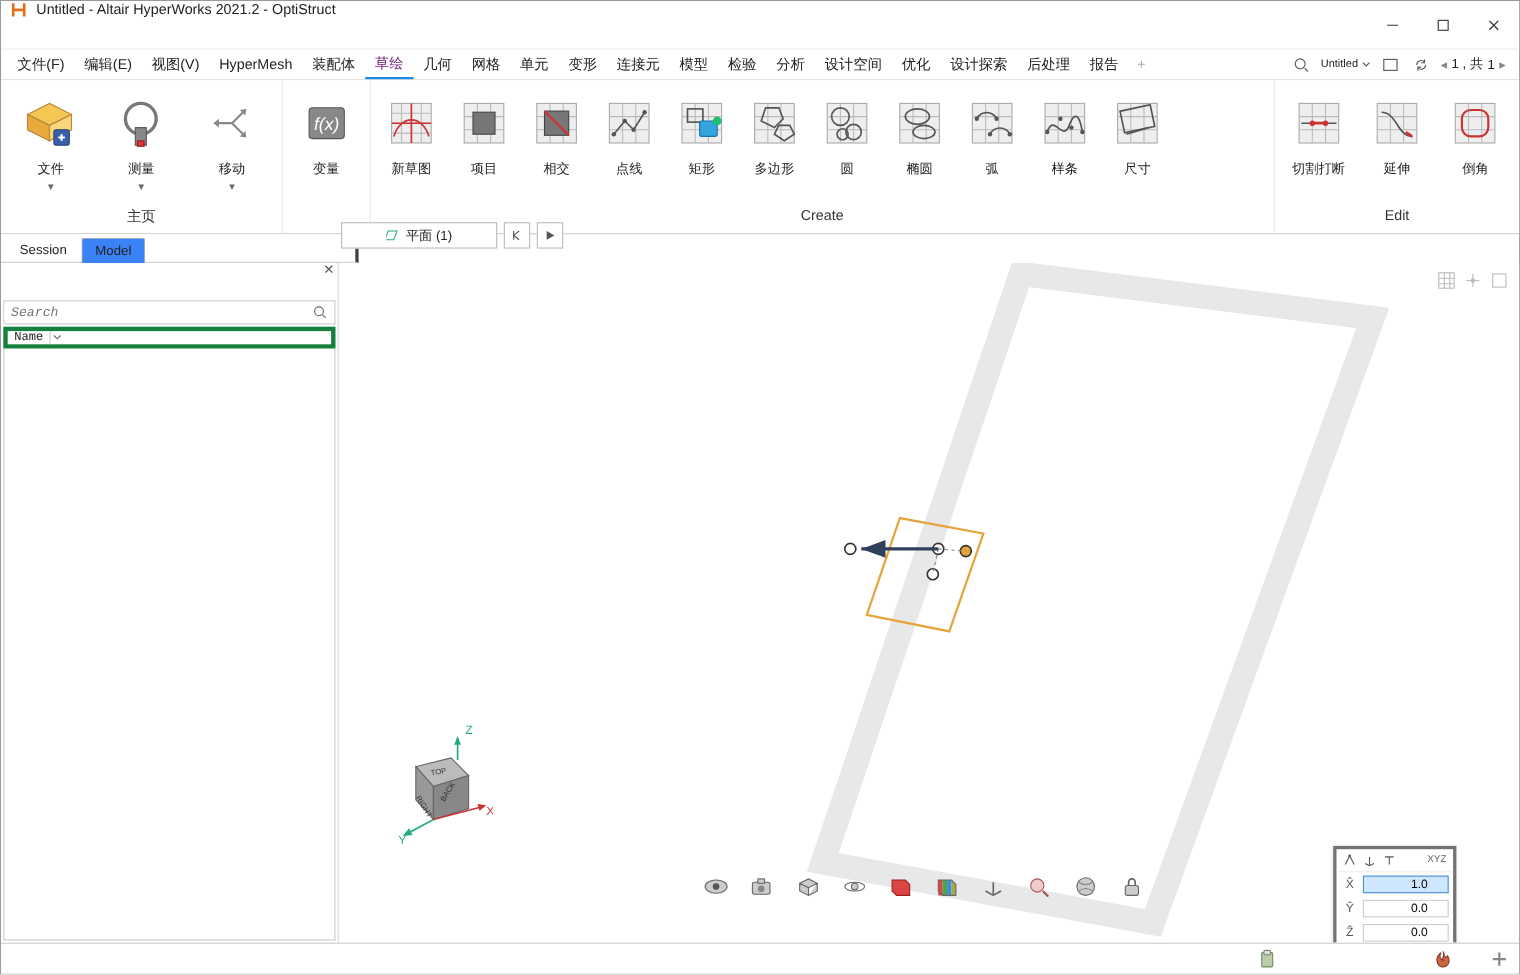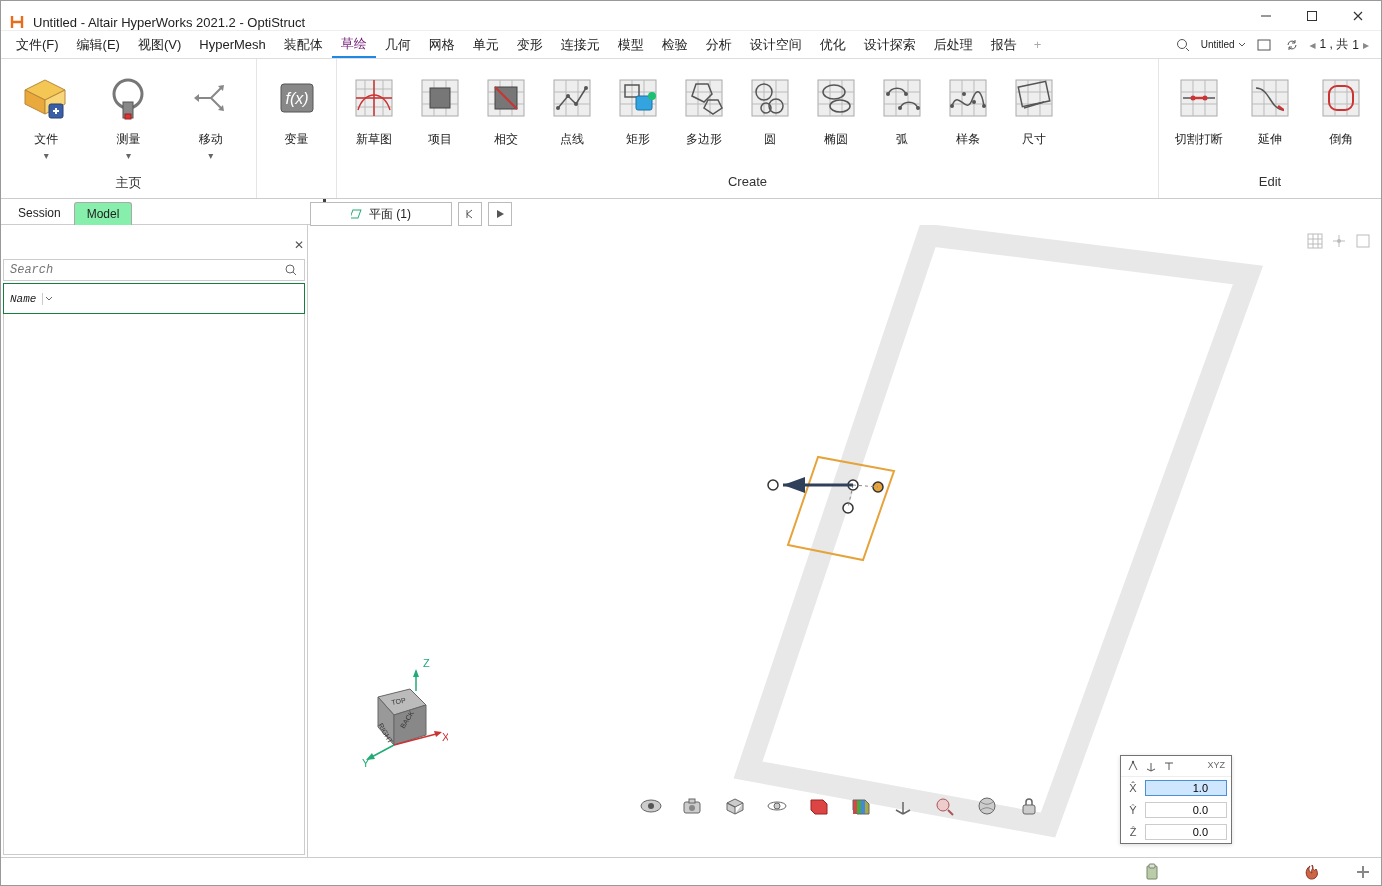--- a/index.html
+++ b/index.html
@@ -1,20 +1,20 @@
 <!DOCTYPE html>
 <html><head>
 <meta charset="utf-8">
 <style>
   * { box-sizing: border-box; margin: 0; padding: 0; font-family: "Microsoft YaHei", Arial, sans-serif; }
   body { width: 1382px; height: 886px; background: #f0f0f0; overflow: hidden; font-size: 13px; color: #222; }
   .window { width: 100%; height: 100%; background: #fff; display: flex; flex-direction: column; border: 1px solid #999; }
 
   
-  .titlebar { height: 30px; display: flex; align-items: flex-end; background: #fff; border-bottom: 1px solid #eee; }
+  .titlebar { height: 44px; display: flex; align-items: flex-start; background: #fff; border-bottom: 1px solid #eee; }
   .titlebar .title-icon { width: 16px; height: 16px; margin: 0 8px; }
   .titlebar .title { flex: 0 1 auto; font-size: 13px; }
   .titlebar .spacer { flex: 1; }
   .titlebar .win-btn { width: 46px; height: 100%; display: flex; align-items: center; justify-content: center; font-size: 16px; }
 
   
   .menubar { height: 28px; display: flex; align-items: stretch; padding: 0 6px; gap: 0; border-bottom: 1px solid #ddd; }
   .menubar .menu-item { padding: 0 9px; display: flex; align-items: center; cursor: default; font-size: 13px; }
   .menubar .menu-item.active { border-bottom: 2px solid #1e88e5; color: #701a75; }
   .menubar .menu-plus { padding: 0 8px; display:flex; align-items:center; color:#aaa; }
@@ -30,47 +30,47 @@
   .ribbon-icons { flex: 1; display: flex; align-items: flex-start; }
   .ribbon-btn { width: 66px; display: flex; flex-direction: column; align-items: center; gap: 4px; padding-top: 4px; }
   .ribbon-btn .icon-box { width: 58px; height: 58px; display: flex; align-items: center; justify-content: center; }
   .ribbon-btn .lbl { font-size: 12px; text-align: center; }
   .ribbon-label { height: 22px; text-align: center; font-size: 13px; color: #333; }
   .ribbon-btn .drop { width: 100%; text-align: center; font-size: 10px; color: #666; margin-top: -2px; }
 
   
   .sidebar-tabs { height: 26px; display: flex; align-items: flex-end; padding-left: 4px; gap: 0; background: #fff; border-bottom: 1px solid #ccc; }
   .sidebar-tabs .tab { padding: 4px 12px; font-size: 12px; border: 1px solid transparent; border-bottom: none; }
-  .sidebar-tabs .tab.active { border-color: #aaa; background: #86efac; position: relative; top: 1px; border-radius: 3px 3px 0 0; }
+  .sidebar-tabs .tab.active { border-color: #aaa; background: #3b82f6; position: relative; top: 1px; border-radius: 3px 3px 0 0; }
 
   .content-row { flex: 1; display: flex; min-height: 0; }
 
   
   .promptbar { position: absolute; left: 310px; top: 199px; height: 30px; display: flex; align-items: center; gap: 6px; z-index: 2; }
   .promptbar .crumb { display: flex; align-items: center; height: 24px; border: 1px solid #bbb; background:#fff; padding: 0 40px; font-size: 12px; gap: 4px; }
   .promptbar .crumb.narrow { padding: 0 6px; }
   .prompt-line { position: absolute; left: 290px; top: 234px; height: 22px; display: flex; align-items: center; gap: 6px; font-size: 12px; }
   .prompt-line .close-x { width: 18px; text-align: center; color: #555; }
 
   
   .left-panel { width: 307px; display: flex; flex-direction: column; border-right: 1px solid #ccc; background: #fff; }
   .search-wrap { display: flex; align-items: center; border: 1px solid #ccc; margin: 34px 2px 2px 2px; height: 22px; }
   .search-wrap input { flex: 1; border: none; outline: none; font-size: 12px; font-style: italic; padding: 0 6px; font-family: "Courier New", monospace; }
   .search-wrap .mag { width: 20px; text-align: center; color: #666; }
-  .tree-header { height: 31px; border: 1px solid #15803d; margin: 0 2px; display: flex; align-items: center; font-style: italic; }
+  .tree-header { height: 20px; border: 4px solid #15803d; margin: 0 2px; display: flex; align-items: center; }
   .tree-header .col { font-size: 11px; font-family: "Courier New", monospace; padding: 0 6px; border-right: 1px solid #ccc; }
   .tree-body { flex: 1; margin: 0 2px 2px 2px; border: 1px solid #ccc; border-top: none; background:#fff; }
 
   
   .canvas { flex: 1; position: relative; background: #fff; overflow: hidden; }
   .canvas svg.plane { position: absolute; left: 0; top: 0; }
   .triad { position: absolute; left: 40px; bottom: 90px; }
 
   
-  .coord-popup { position: absolute; left: 812px; top: 530px; width: 112px; border: 1px solid #737373; background: #fff; box-shadow: 0 1px 4px rgba(0,0,0,0.15); font-size: 11px; }
+  .coord-popup { position: absolute; left: 904px; top: 530px; width: 112px; border: 3px solid #737373; background: #fff; box-shadow: 0 1px 4px rgba(0,0,0,0.15); font-size: 11px; }
   .coord-popup .row { display: flex; align-items: center; height: 22px; }
   .coord-popup .hdr { display: flex; gap: 6px; padding: 4px 6px; border-bottom: 1px solid #eee; }
   .coord-popup .axis { width: 24px; text-align: center; color: #555; }
   .coord-popup input { flex: 1; margin-right: 4px; width: 60px; text-align: right; font-size: 11px; border: 1px solid #ccc; padding: 1px 18px; }
   .coord-popup input.sel { background: #cfe6ff; border-color: #4a90d9; }
 
   
   .view-toolbar { position: absolute; left: 330px; bottom: 38px; display: flex; gap: 16px; }
   .view-toolbar .vbtn { width: 26px; height: 26px; display: flex; align-items: center; justify-content: center; }
 

